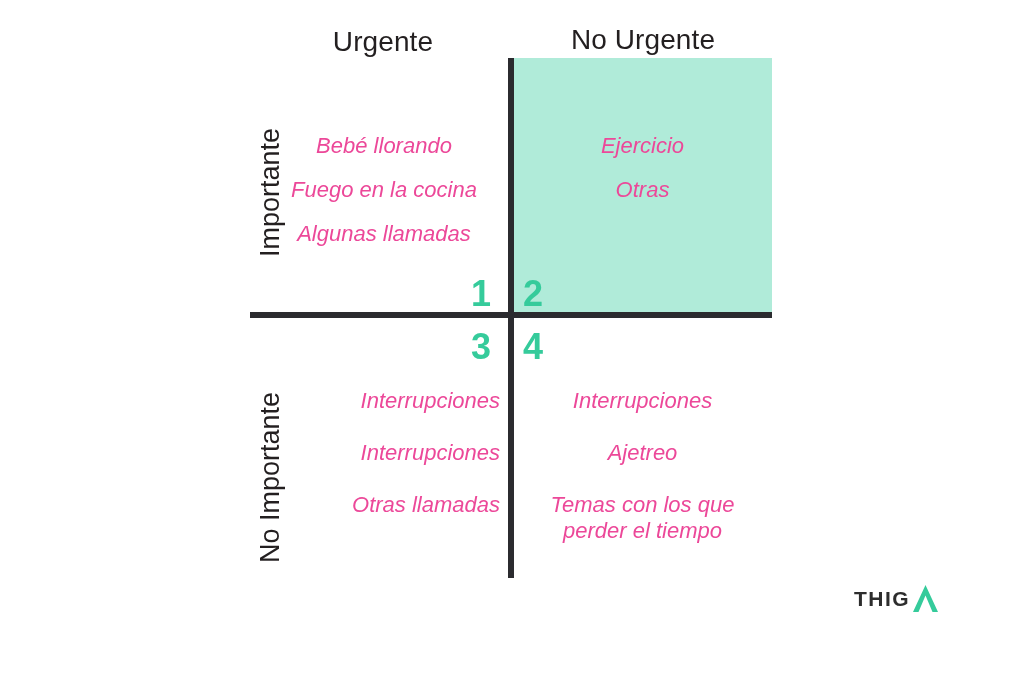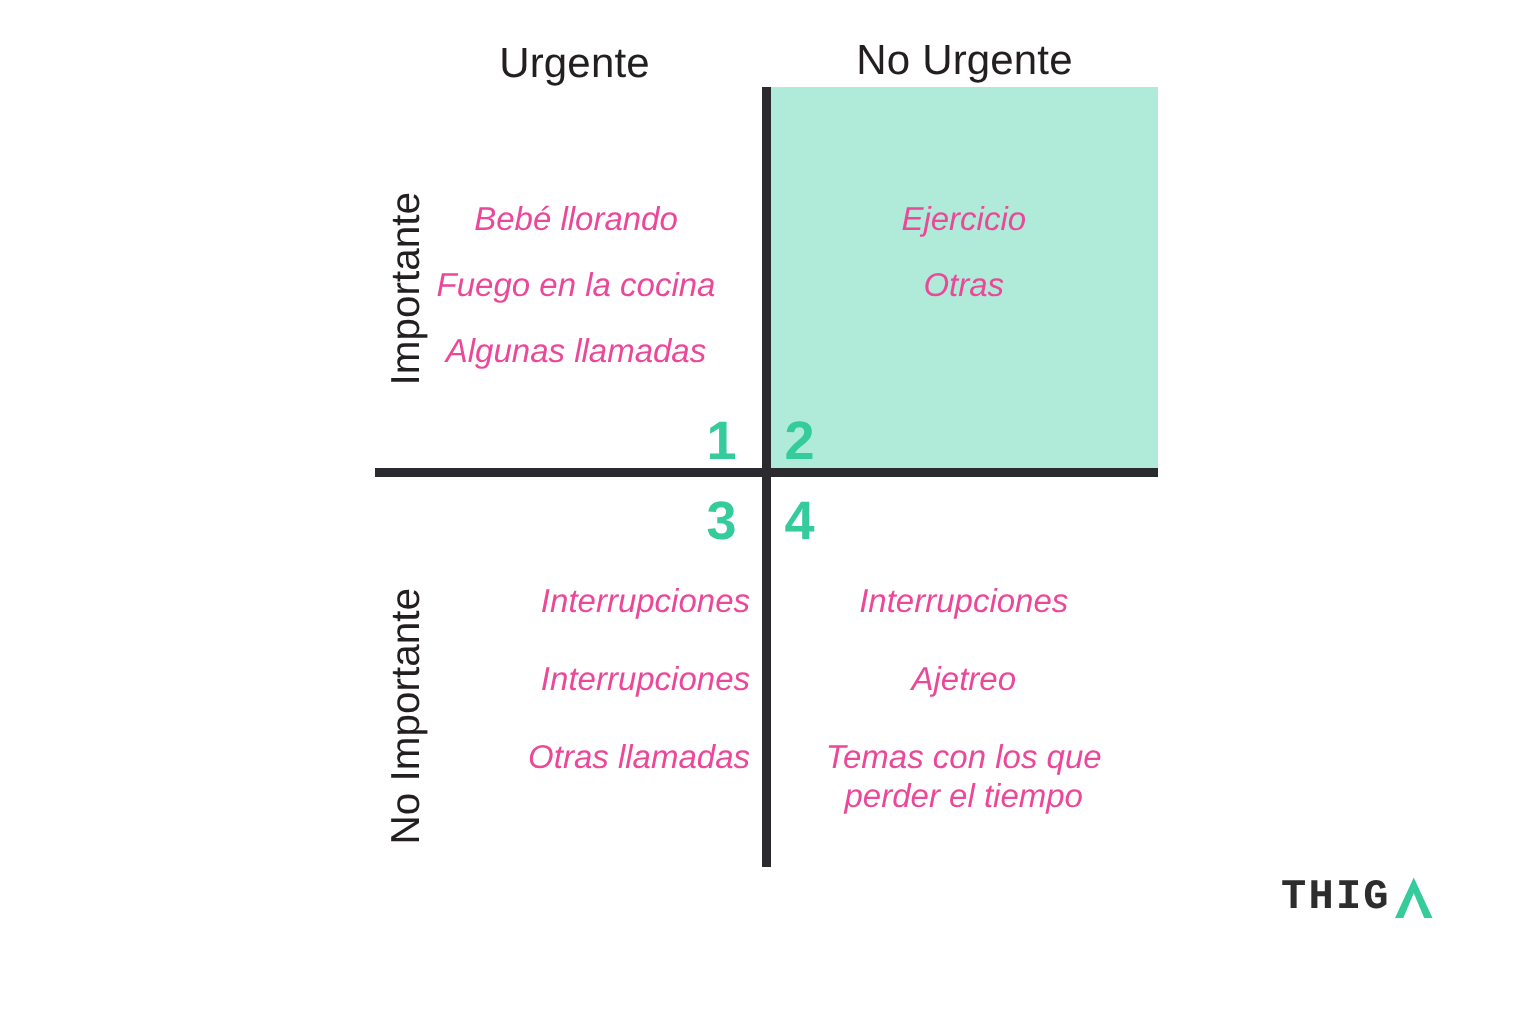--- a/index.html
+++ b/index.html
@@ -128,26 +128,25 @@
 
   
   #brand-logo {
     position: absolute;
     left: 854px;
     top: 584px;
     display: flex;
     align-items: center;
   }
   #brand-logo-text {
-    font-size: 28px;
+    font-size: 21px;
     font-weight: bold;
     color: #2d2d2d;
     letter-spacing: 1.5px;
     line-height: 1;
-    font-family: Liberation Mono, monospace;
   }
   #brand-logo-mark {
     display: block;
     margin-left: 1px;
   }
 </style>
 </head>
 <body>
 
 <div id="matrix-root">

